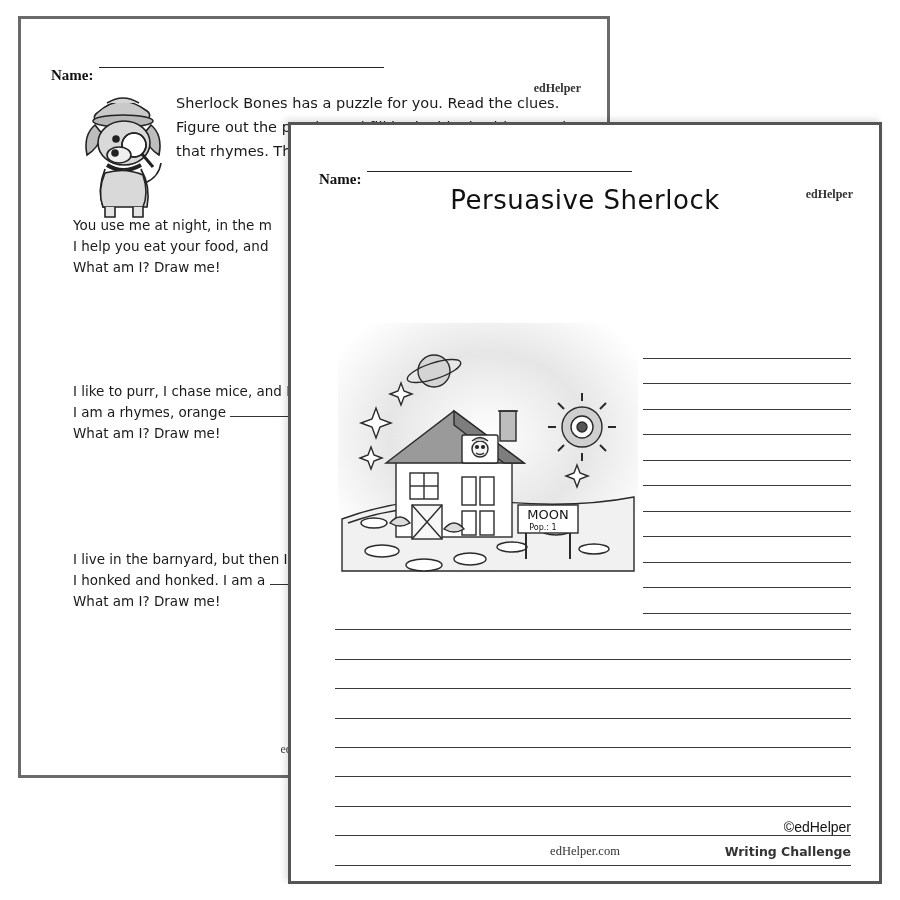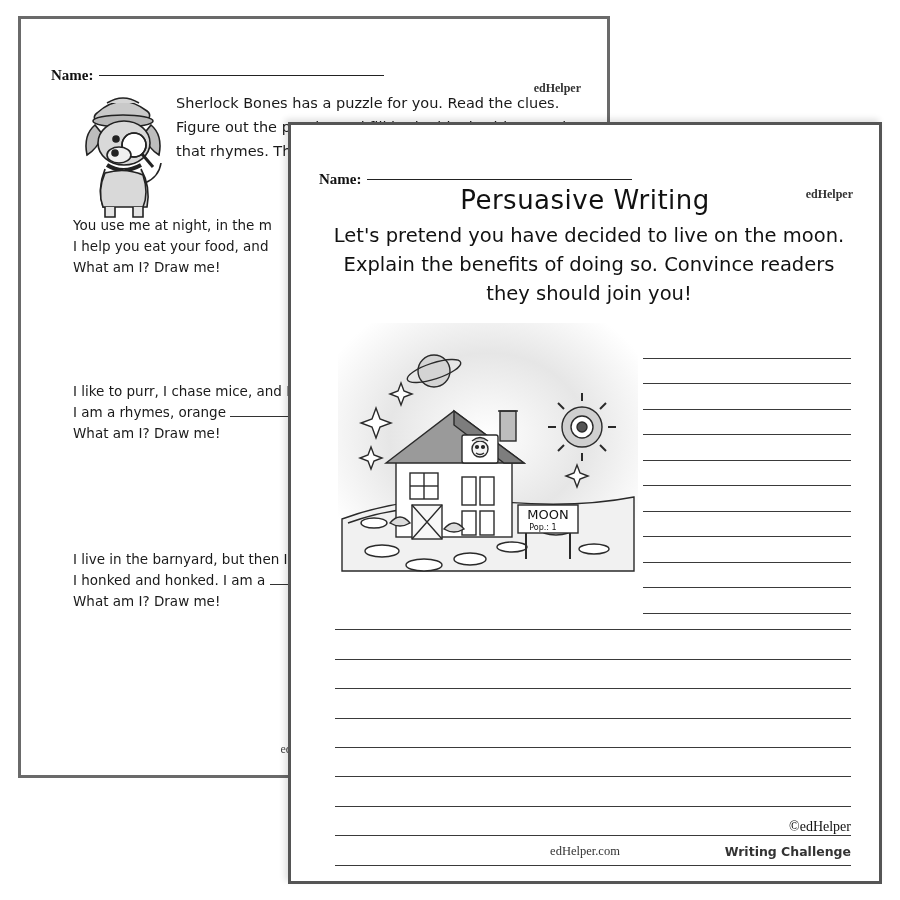--- a/index.html
+++ b/index.html
@@ -23,21 +23,21 @@
     width: 592px;
     height: 762px;
     background: #ffffff;
     border: 3px solid #6a6a6a;
     box-sizing: border-box;
   }
 
   .name-row {
     position: absolute;
     display: flex;
-    align-items: center;
+    align-items: flex-start;
   }
   .name-label {
     font-family: "Liberation Serif", serif;
     font-weight: bold;
     font-size: 15px;
     color: #111;
     white-space: nowrap;
   }
   .name-line {
     border-bottom: 1.5px solid #222;
@@ -174,21 +174,21 @@
     bottom: 22px;
     text-align: center;
     font-family: "Liberation Serif", serif;
     font-size: 12.5px;
     color: #333;
   }
   .front-footer-right1 {
     position: absolute;
     right: 28px;
     bottom: 46px;
-    font-family: Liberation Serif, serif;
+    font-family: Liberation Sans, sans-serif;
     font-size: 14px;
     color: #111;
   }
   .front-footer-right2 {
     position: absolute;
     right: 28px;
     bottom: 22px;
     font-family: "DejaVu Sans", sans-serif;
     font-size: 12.5px;
     color: #333;
@@ -275,22 +275,21 @@
 
 <div class="sheet-front">
 
   <div class="name-row" style="left:28px; top:46px; width:330px;">
     <span class="name-label">Name:</span>
     <span class="name-line" style="width:265px;"></span>
   </div>
 
   <div class="edhelper-top" style="right:26px; top:38px;">edHelper</div>
 
-  <div class="front-title">Persuasive Writing</div>
-  <div class="front-prompt">Let's pretend you have decided to live on the moon. Explain the benefits of doing so. Convince readers they should join you!</div>
+  <div class="front-title">Persuasive Sherlock</div>
 
   <div class="art-area">
     <svg width="300" height="250" viewBox="0 0 300 250" xmlns="http://www.w3.org/2000/svg">
       <defs>
         <radialGradient id="glow" cx="50%" cy="45%" r="60%">
           <stop offset="0%" stop-color="#ffffff"></stop>
           <stop offset="55%" stop-color="#e6e6e6"></stop>
           <stop offset="100%" stop-color="#ffffff"></stop>
         </radialGradient>
       </defs>

